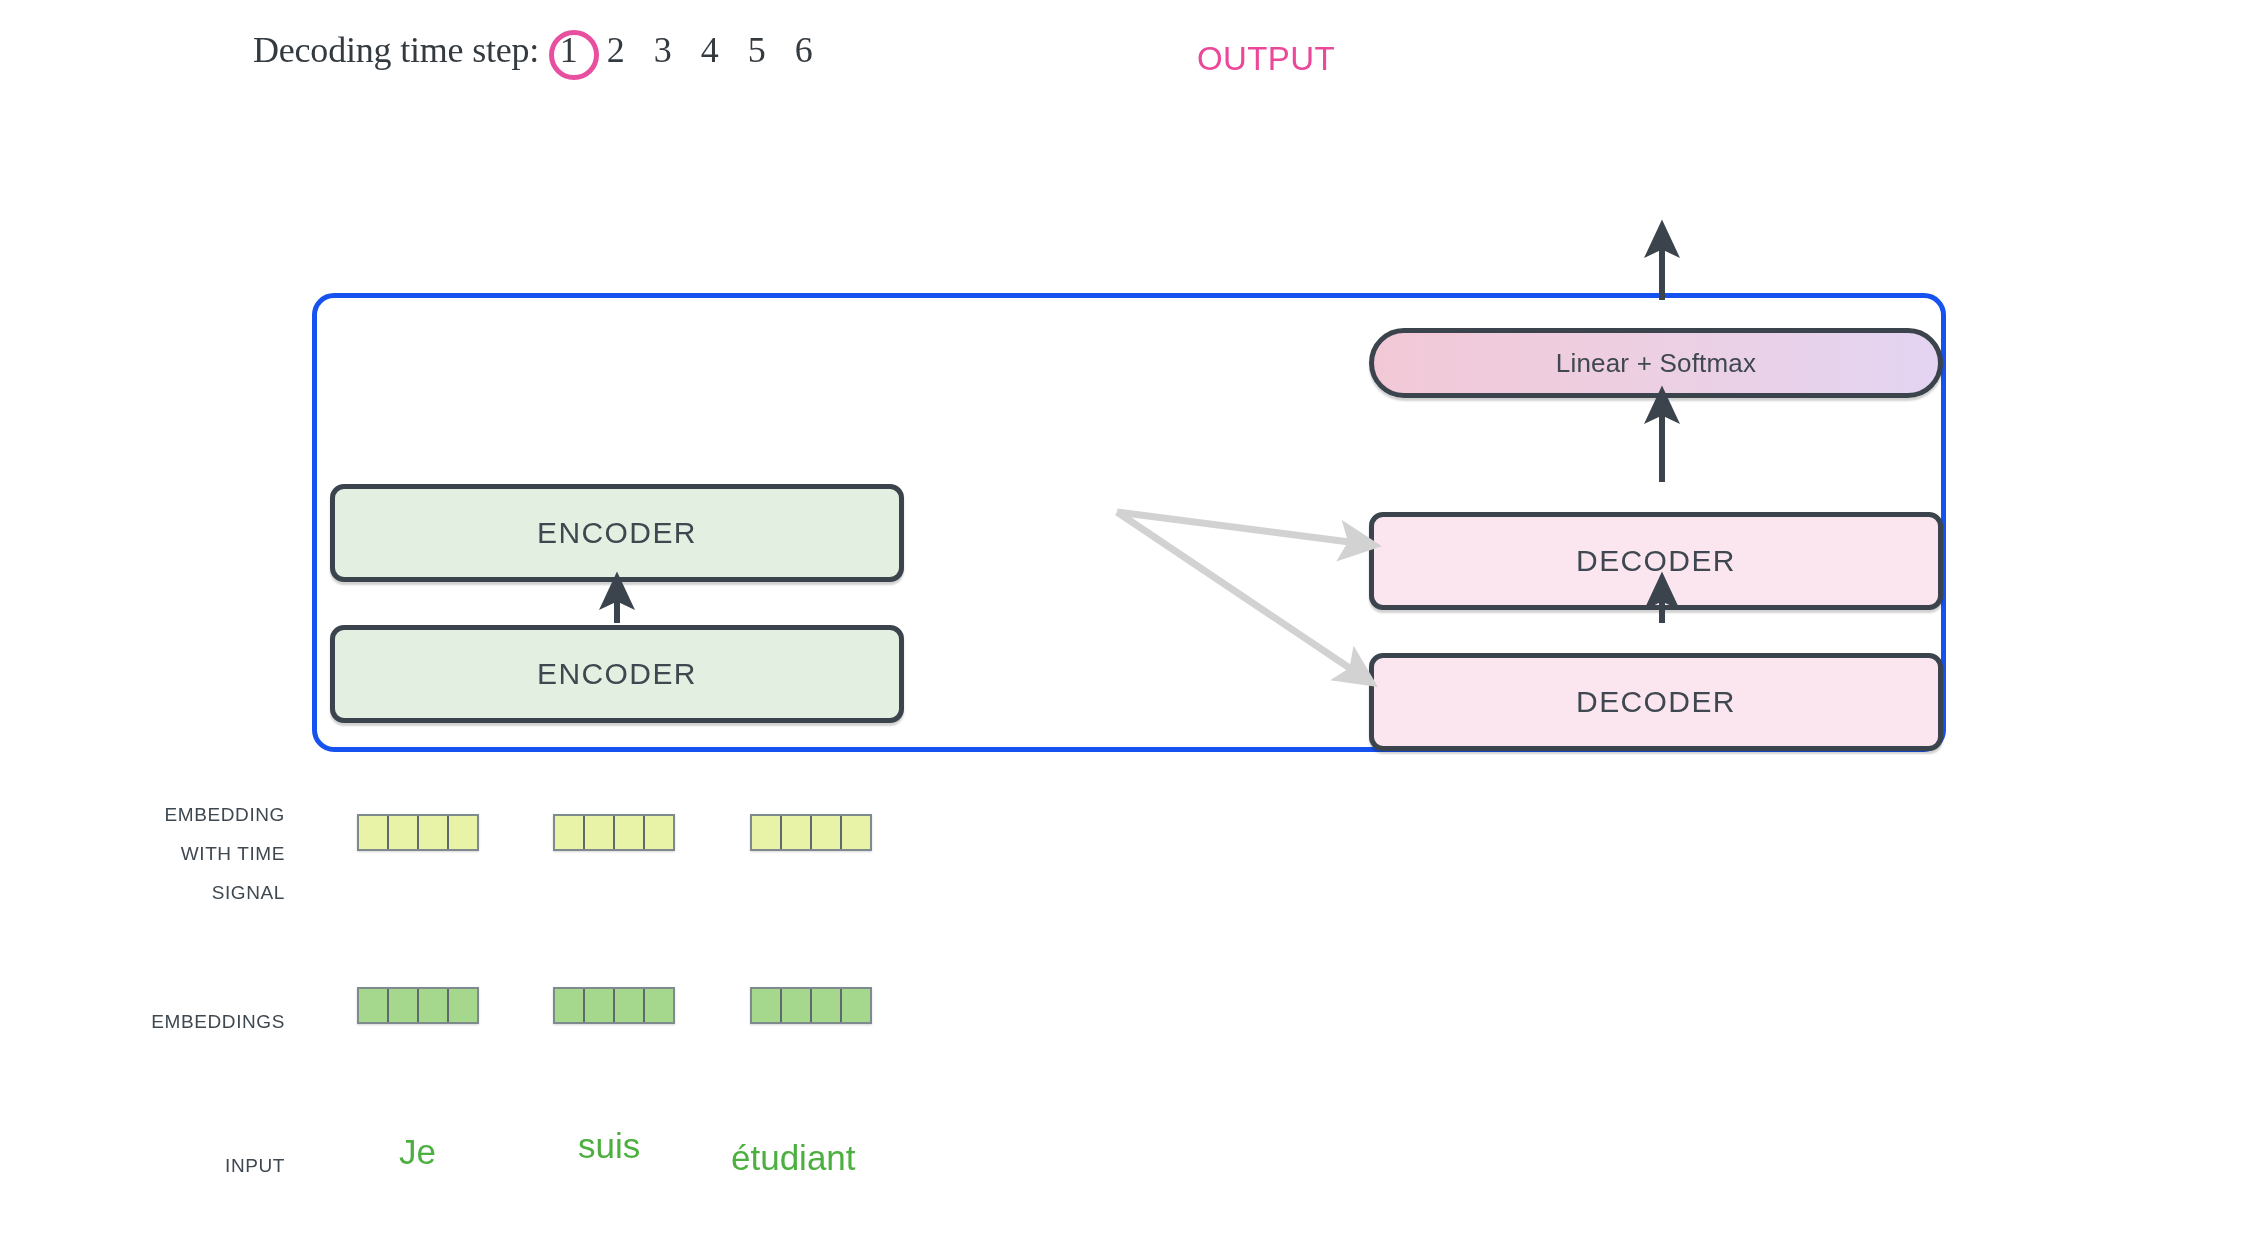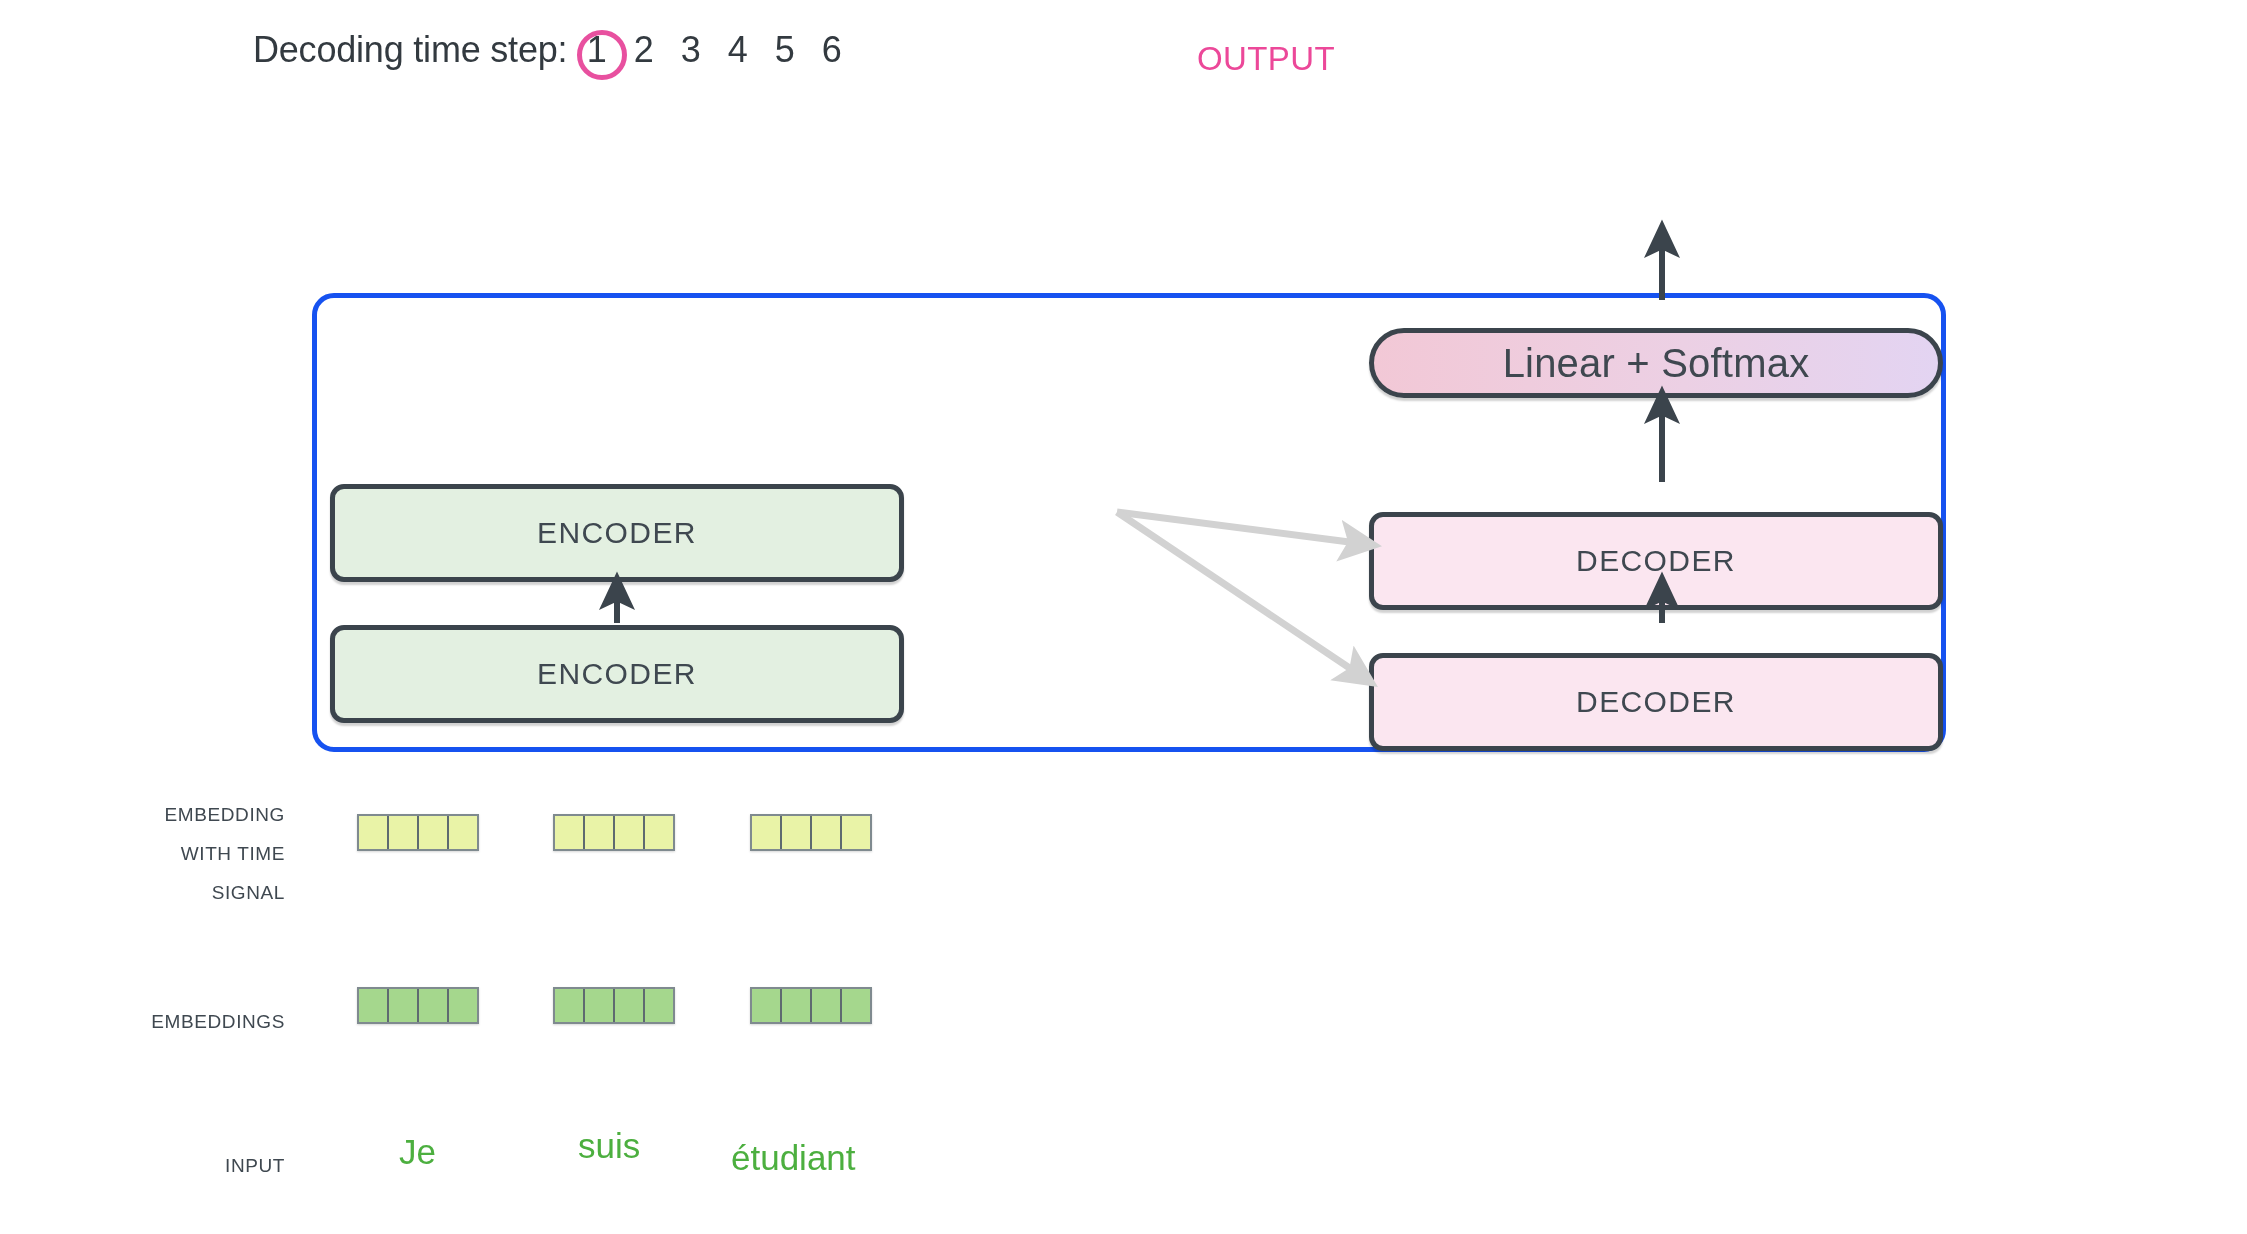--- a/index.html
+++ b/index.html
@@ -21,20 +21,21 @@
 
   
   .timestep-row {
     position: absolute;
     left: 253px;
     top: 22px;
     display: flex;
     align-items: center;
     height: 56px;
     white-space: nowrap;
+    font-family: Liberation Serif, serif;
   }
   .timestep-label {
     font-size: 36px;
     color: #333a40;
     letter-spacing: -0.2px;
   }
   .timestep-nums {
     display: flex;
     align-items: center;
     margin-left: 6px;
@@ -105,21 +106,21 @@
     background: #e3f0e1;
   }
   .block.decoder {
     background: #fbe6f0;
     margin-top: 28px;
   }
   .block.softmax {
     background: linear-gradient(to right, #f2c8d6 0%, #ecd0e4 55%, #e3d4f2 100%);
     border-radius: 36px;
     letter-spacing: 0.2px;
-    font-size: 40px;
+    font-size: 26px;
   }
 
   .enc-top   { left: 330px;  top: 484px; width: 574px; height: 98px; }
   .enc-bot   { left: 330px;  top: 625px; width: 574px; height: 98px; }
   .dec-top   { left: 1369px; top: 484px; width: 574px; height: 98px; }
   .dec-bot   { left: 1369px; top: 625px; width: 574px; height: 98px; }
   .softmax   { left: 1369px; top: 328px; width: 574px; height: 70px; }
 
   
   .arrow-layer {

